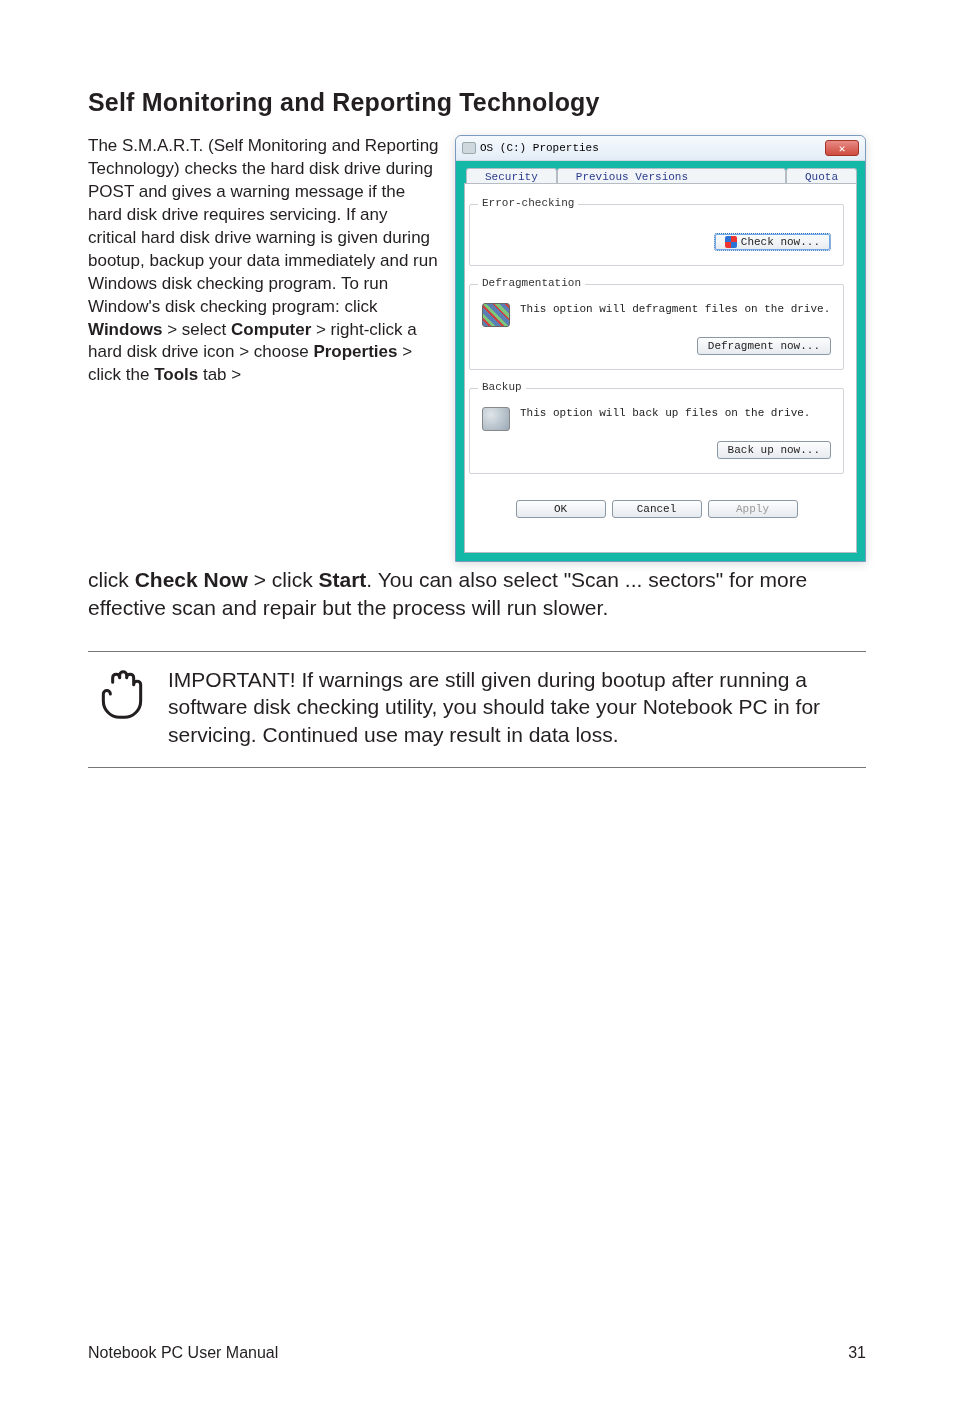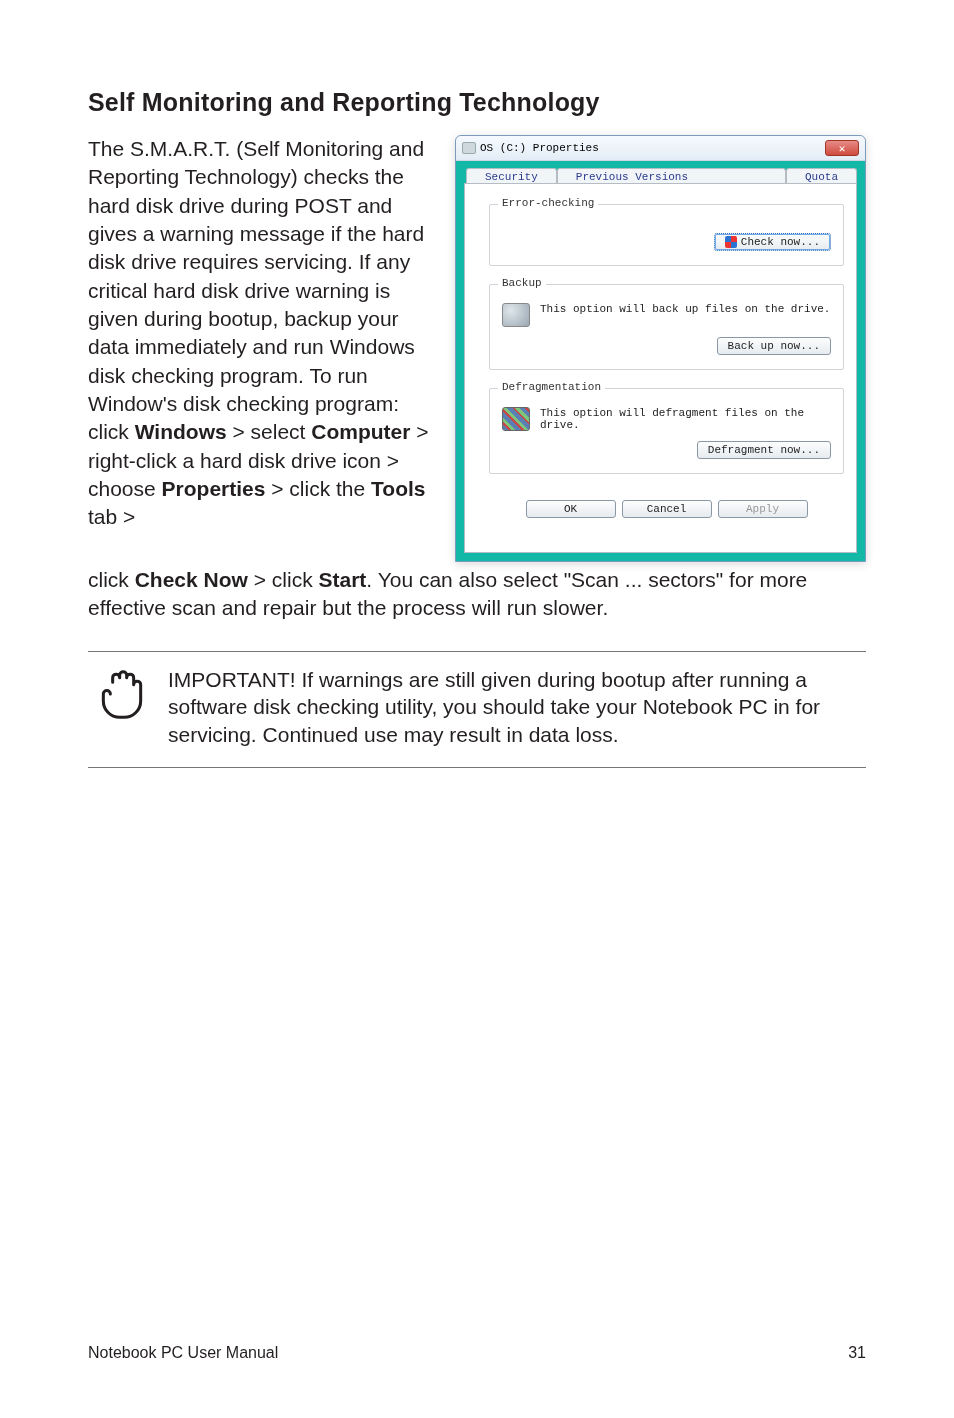--- a/index.html
+++ b/index.html
@@ -17,21 +17,21 @@
     font-weight: 700;
     margin-bottom: 18px;
     letter-spacing: 0.2px;
   }
   .two-col {
     display: flex;
     align-items: flex-start;
     gap: 16px;
   }
   .left-text {
-    font-size: 21px;
+    font-size: 17px;
     line-height: 1.35;
     flex: 1;
   }
   .window {
     width: 411px;
     border: 1px solid #7a9bbd;
     border-radius: 6px 6px 0 0;
     background: #f0f4fa;
     font-family: Liberation Mono, monospace;
     font-size: 11px;
@@ -82,21 +82,21 @@
   .tab.active {
     background: #fff;
     top: 1px;
     z-index: 2;
   }
   .tabs-row.top .tab { border-top-left-radius: 3px; border-top-right-radius: 3px; }
   .tabs-row.bottom { margin-top: -1px; }
   .tab-panel {
     border: 1px solid #b6bcc3;
     background: #fff;
-    padding: 10px 12px 16px 24px;
+    padding: 10px 12px 16px 4px;
     margin-top: -1px;
     min-height: 370px;
     position: relative;
   }
   .group {
     border: 1px solid #d0d4d9;
     border-radius: 2px;
     margin: 10px 0 18px 0;
     padding: 18px 12px 14px 12px;
     position: relative;
@@ -231,38 +231,38 @@
           <span class="group-label">Error-checking</span>
           <div class="group-btn-row">
             <span class="win-btn highlight">
               <span class="shield-mini"></span>
               <span>Check now...</span>
             </span>
           </div>
         </div>
 
         <div class="group">
+          <span class="group-label">Defragmentation</span>
+          <div class="group-row">
+            <div class="group-icon defrag-icon"></div>
+            <div class="group-text">This option will defragment files on the drive.</div>
+          </div>
+          <div class="group-btn-row">
+            <span class="win-btn">Defragment now...</span>
+          </div>
+        </div>
+
+        <div class="group">
           <span class="group-label">Backup</span>
           <div class="group-row">
             <div class="group-icon backup-icon"></div>
             <div class="group-text">This option will back up files on the drive.</div>
           </div>
           <div class="group-btn-row">
             <span class="win-btn">Back up now...</span>
-          </div>
-        </div>
-
-        <div class="group">
-          <span class="group-label">Defragmentation</span>
-          <div class="group-row">
-            <div class="group-icon defrag-icon"></div>
-            <div class="group-text">This option will defragment files on the drive.</div>
-          </div>
-          <div class="group-btn-row">
-            <span class="win-btn">Defragment now...</span>
           </div>
         </div>
 
         <div class="dialog-btns">
           <span class="win-btn">OK</span>
           <span class="win-btn">Cancel</span>
           <span class="win-btn dim">Apply</span>
         </div>
       </div>
     </div>

